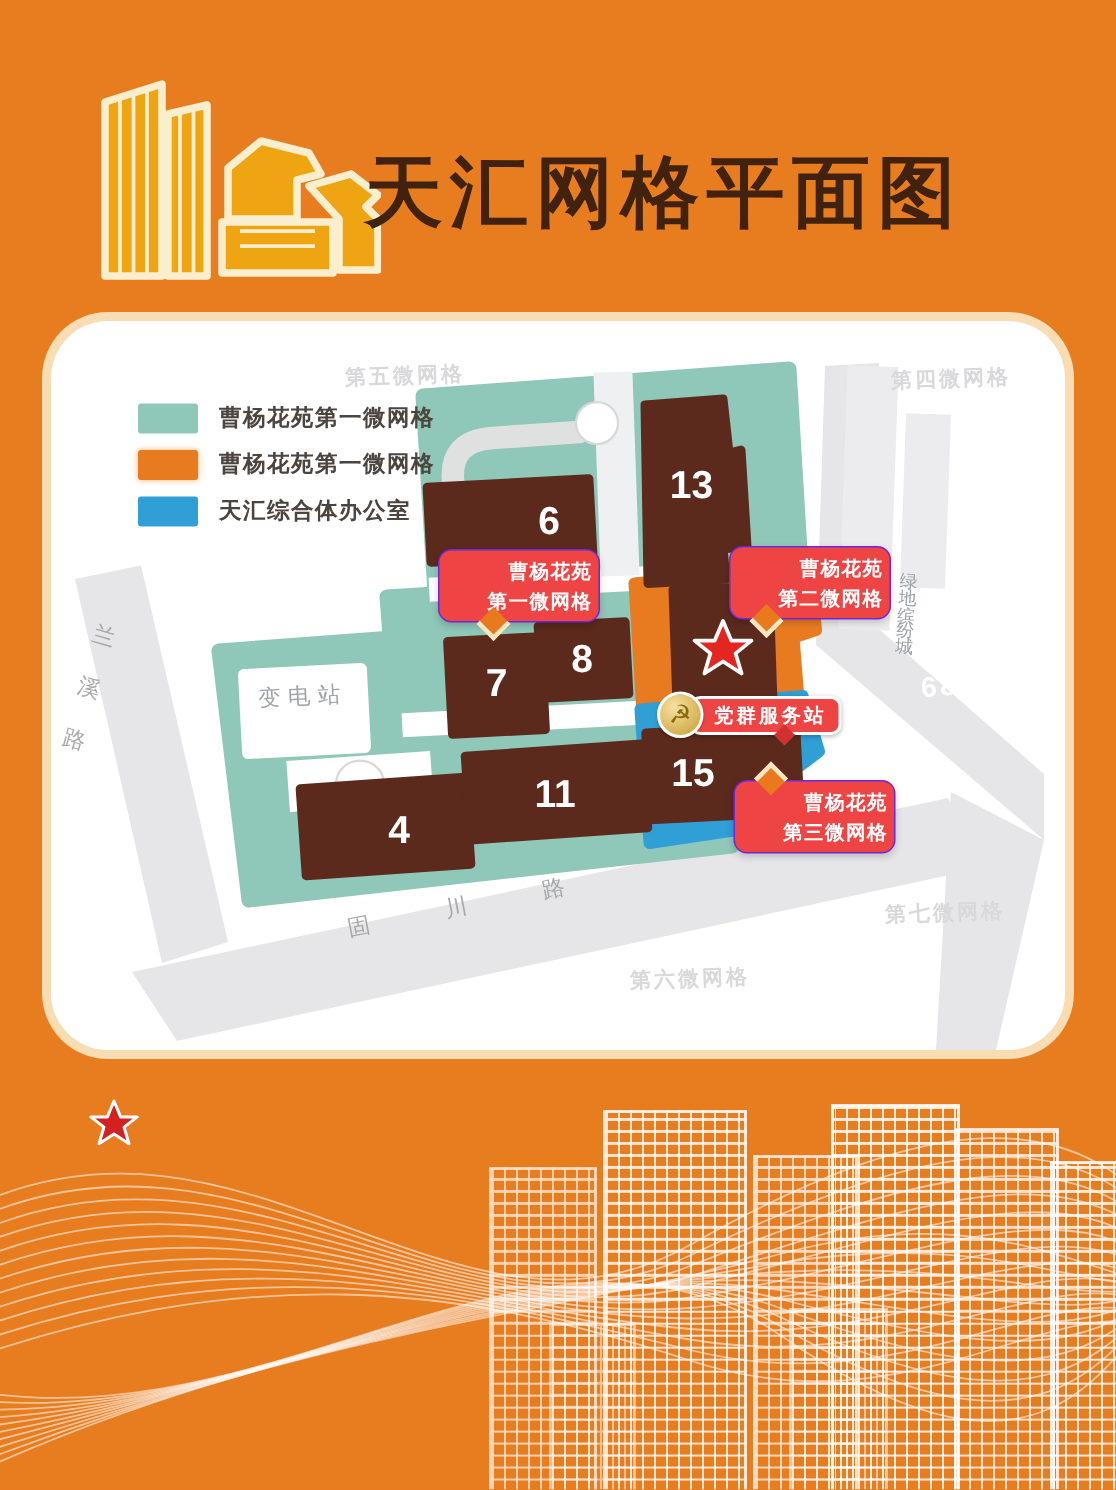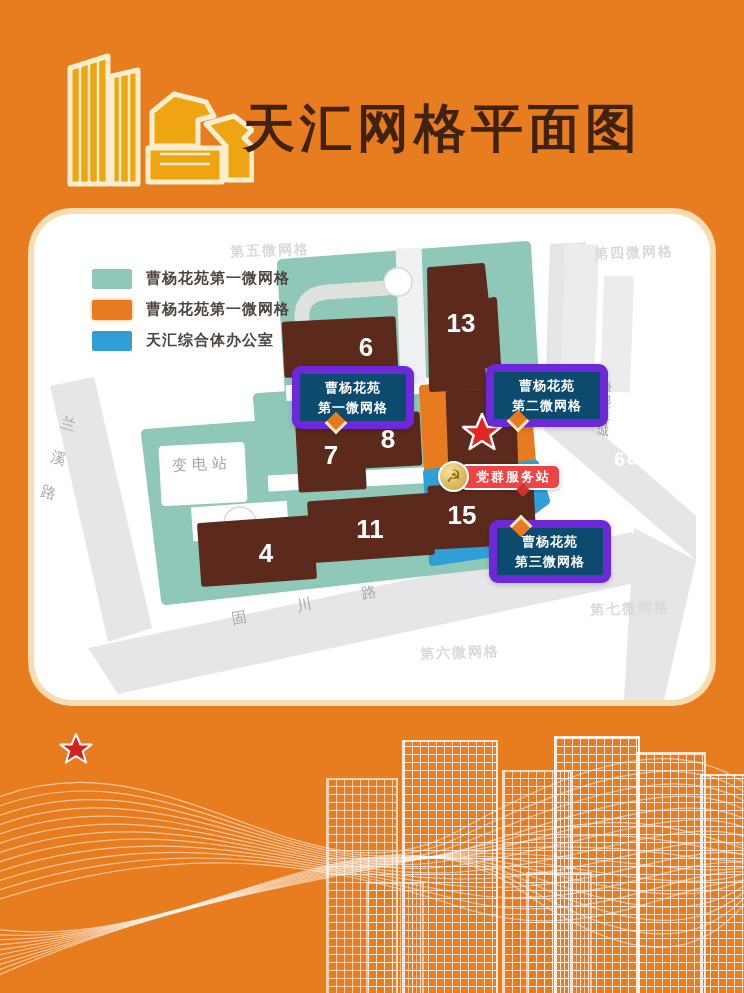--- a/index.html
+++ b/index.html
@@ -41,22 +41,22 @@
                transform:rotate(-11deg);transform-origin:left center;}
   .t-mall{left:562px;top:158px;font-size:12px;color:#9aa0a6;writing-mode:vertical-rl;
           letter-spacing:.9em;transform:rotate(4deg);}
   .t-68{left:580px;top:232px;font-size:19px;font-weight:bold;color:#ffffff;
         letter-spacing:2px;transform:rotate(-5deg);word-spacing:10px;}
   .t-faint{font-size:14px;font-weight:bold;color:#d9d9db;letter-spacing:2px;transform:rotate(-2deg);}
   .t-g5{left:196px;top:28px;} .t-g4{left:560px;top:30px;}
   .t-g6{left:386px;top:430px;} .t-g7{left:556px;top:386px;}
   
   .callout{
-    position:absolute;width:98px;background:#0c4a6e;border:8px solid #6d28d9;border-radius:9px;
-    color:#fff;font-weight:bold;font-size:13px;text-align:center;line-height:1.5;
+    position:absolute;width:98px;background:#ef4444;border:1px solid #6d28d9;border-radius:9px;
+    color:#fff;font-weight:bold;font-size:13px;text-align:right;line-height:1.5;
     padding:4px 4px;box-shadow:0 2px 5px rgba(0,0,0,.18);z-index:5;letter-spacing:1px;
   }
   .callout .tail{position:absolute;width:13px;height:13px;background:#e8791d;}
   .c1{left:258px;top:152px;}
   .c1 .tail{bottom:-10px;left:28px;border-right:3px solid #f9e7c3;border-bottom:3px solid #f9e7c3;transform:rotate(45deg);}
   .c2{left:452px;top:150px;}
   .c2 .tail{bottom:-10px;left:16px;border-right:3px solid #f9e7c3;border-bottom:3px solid #f9e7c3;transform:rotate(45deg);}
   .c3{left:455px;top:306px;}
   .c3 .tail{top:-10px;left:16px;border-left:3px solid #f9e7c3;border-top:3px solid #f9e7c3;transform:rotate(45deg);}
   

